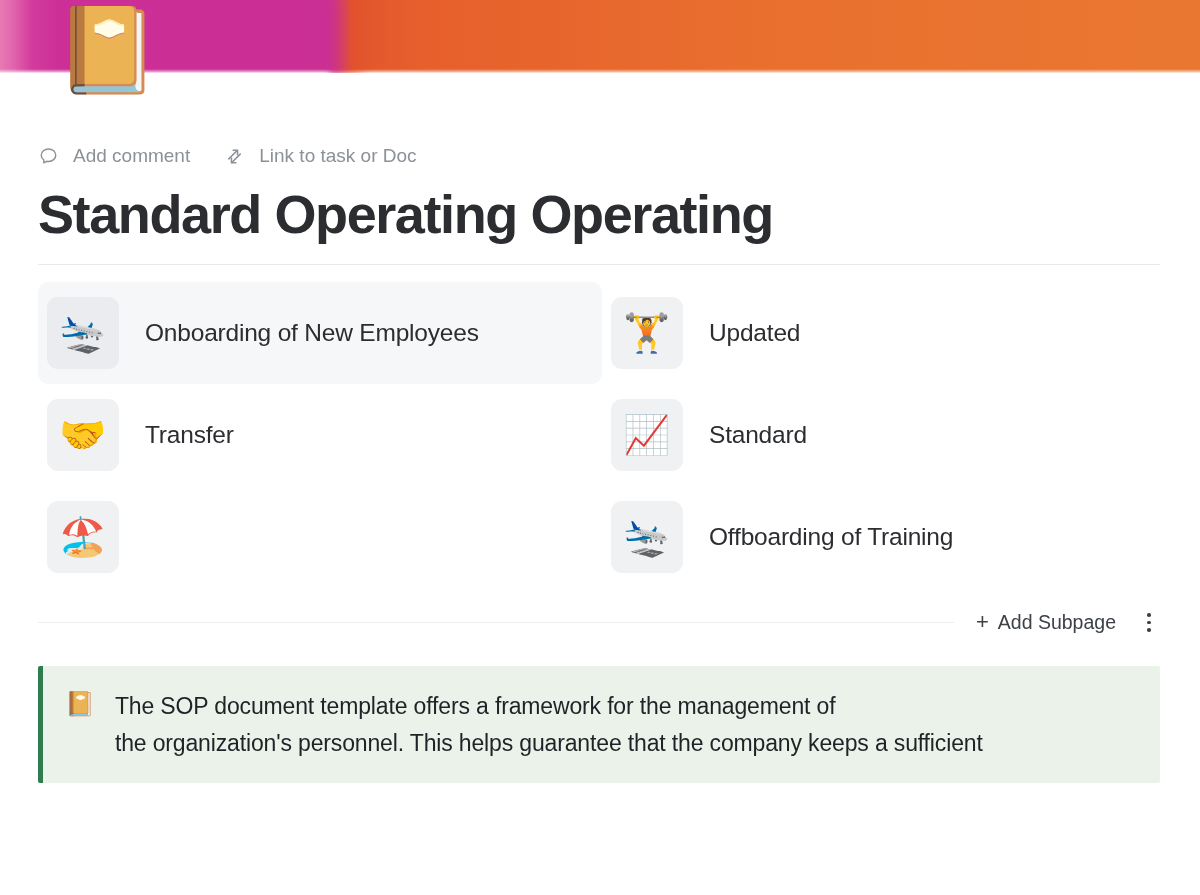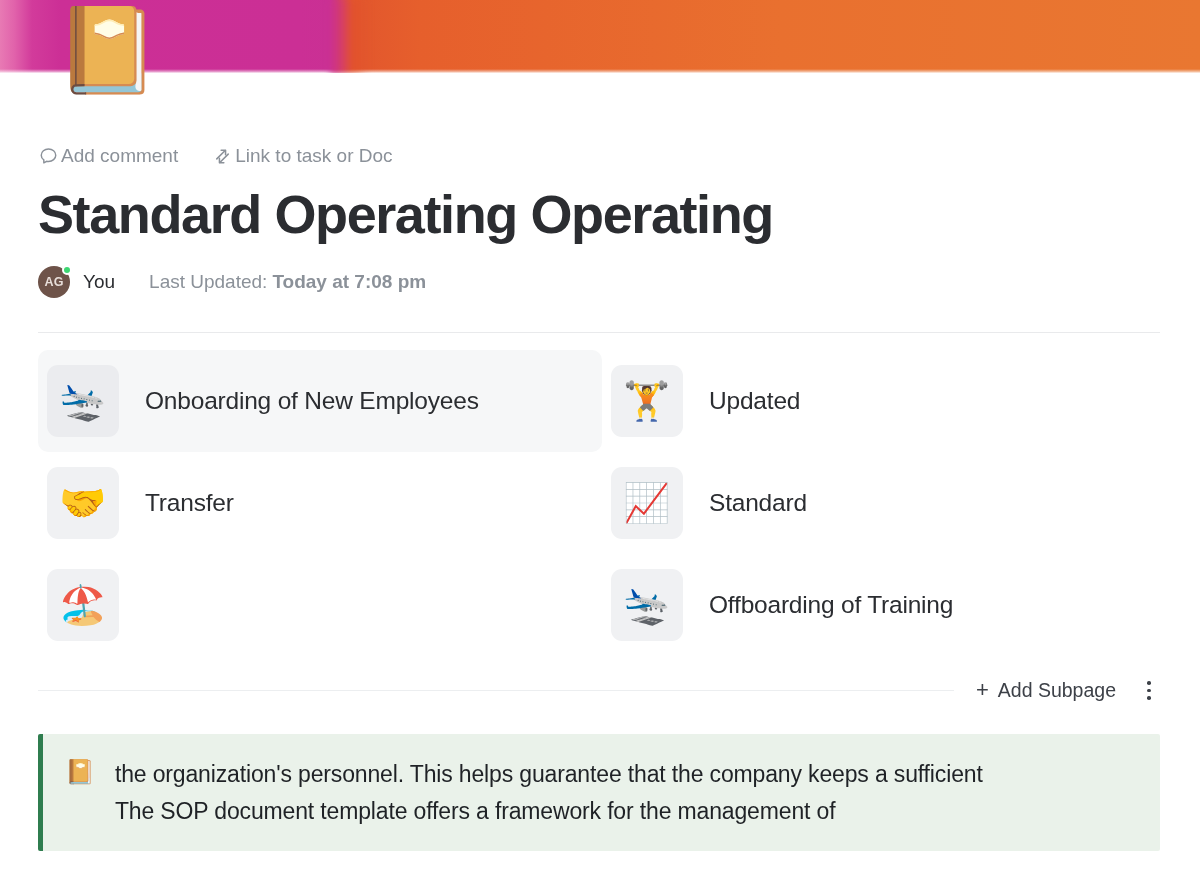--- a/index.html
+++ b/index.html
@@ -79,21 +79,21 @@
   .meta-actions {
     display: flex;
     align-items: center;
     gap: 34px;
     height: 32px;
     margin-bottom: 12px;
   }
   .meta-action {
     display: flex;
     align-items: center;
-    gap: 2px;
+    gap: 14px;
     color: #8b9199;
     font-size: 19px;
     cursor: pointer;
     white-space: nowrap;
   }
   .meta-action svg { display: block; flex: none; }
 
   
   .doc-title {
     font-size: 54px;
@@ -302,29 +302,20 @@
             <path d="M12.4 17.5H7.8v-4.6" stroke="#8b9199" stroke-width="1.6" stroke-linecap="round" stroke-linejoin="round"></path>
           </svg>
         </span>
         <span>Link to task or Doc</span>
       </div>
 
     </div>
 
     <h1 class="doc-title">Standard Operating Operating</h1>
 
-    <div class="byline">
-      <div class="avatar-wrap">
-        <div class="avatar">AG</div>
-        <div class="status-dot"></div>
-      </div>
-      <span class="byline-you">You</span>
-      <span class="byline-updated">Last Updated:</span>
-      <span class="byline-time">Today at 7:08 pm</span>
-    </div>
 
     <div class="divider"></div>
 
     <div class="subpage-grid">
 
       <div class="subpage-card is-hover">
         <div class="subpage-icon">🛬</div>
         <div class="subpage-label">Onboarding of New Employees</div>
       </div>
 
@@ -363,19 +354,19 @@
       <div class="kebab">
         <span></span>
         <span></span>
         <span></span>
       </div>
     </div>
 
     <div class="callout">
       <div class="callout-icon">📔</div>
       <div class="callout-text">
+        <div>The SOP document template offers a framework for the management of</div>
         <div>the organization's personnel. This helps guarantee that the company keeps a sufficient</div>
-        <div>The SOP document template offers a framework for the management of</div>
       </div>
     </div>
 
   </div>
 </div>
 
 </body></html>

